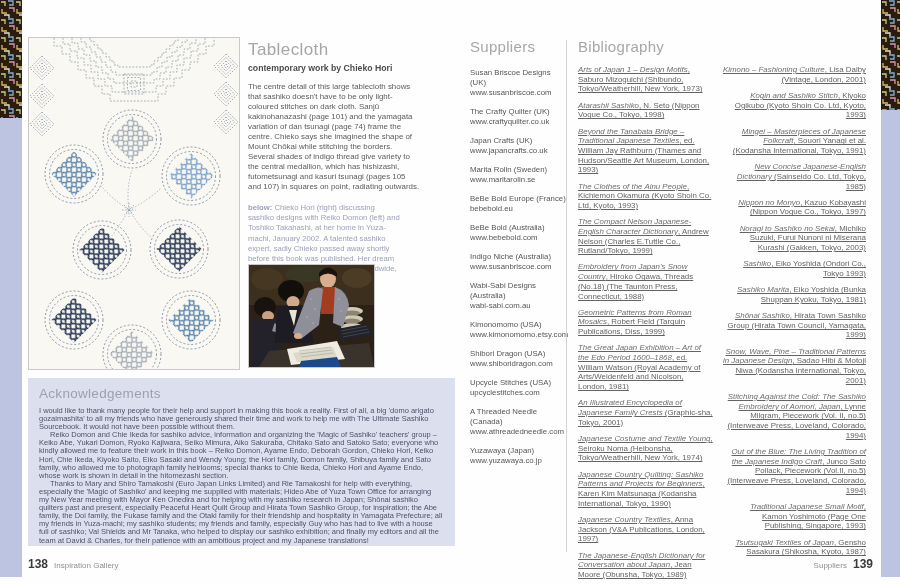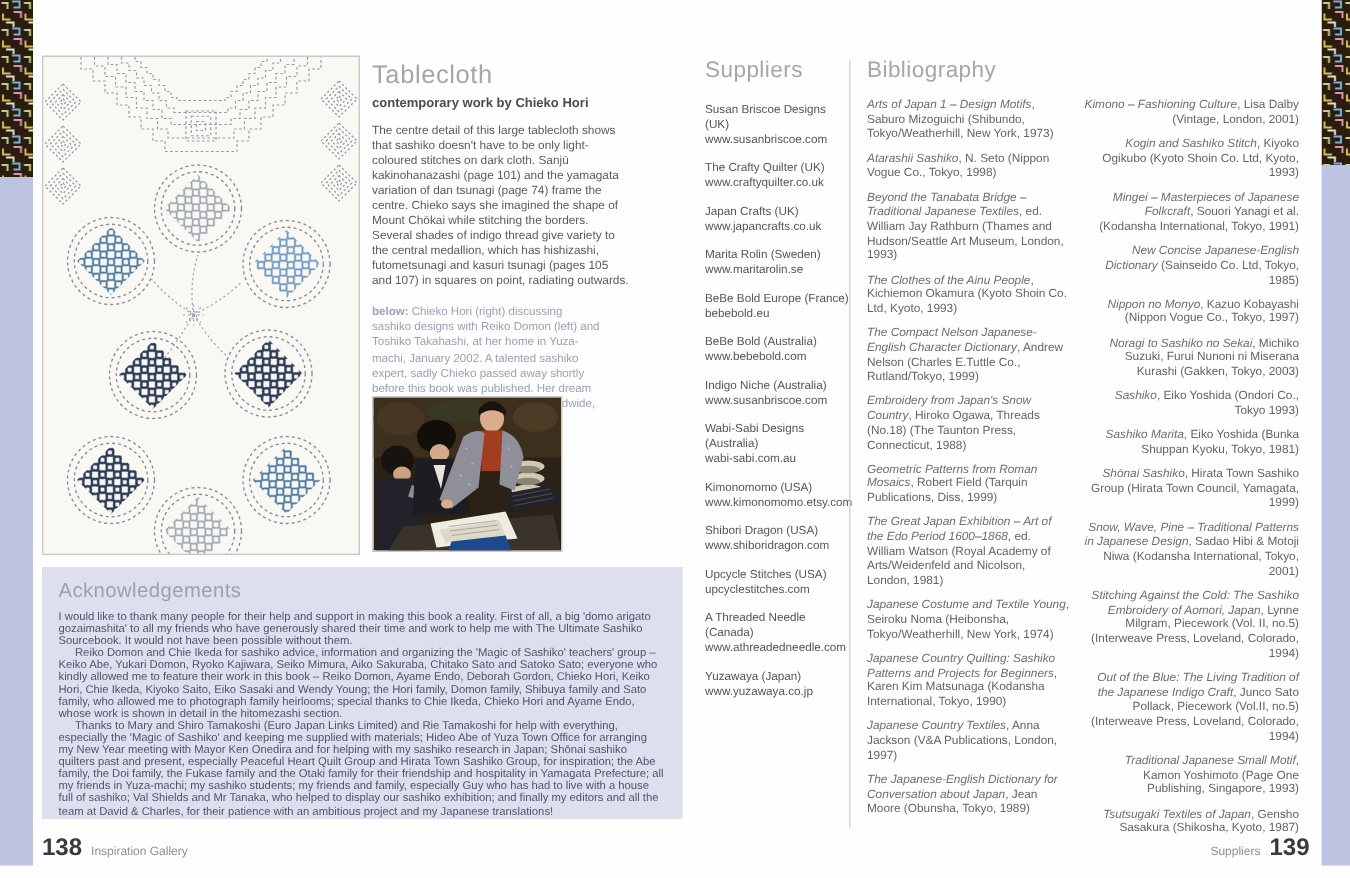--- a/index.html
+++ b/index.html
@@ -23,37 +23,37 @@
   .caption{margin:11px 0 0 0;font-size:7.7px;line-height:10.2px;color:#9ba0b8;width:154px;}
   .caption b{font-weight:700;}
   .people{position:absolute;left:248px;top:264px;width:125px;height:102px;border:1px solid #c9c9c9;}
   .people svg{display:block;width:100%;height:100%;}
   .ack{position:absolute;left:28px;top:378px;width:427px;height:168px;background:#dcdfee;
        padding:8px 12px 0 11px;box-sizing:border-box;}
   .ack h2{font-size:13.5px;color:#9da0b0;font-weight:400;letter-spacing:.3px;margin:0 0 6px 0;}
   .ack-list p{font-size:7.5px;line-height:8.1px;color:#4f5368;margin:0;}
   .ack-list p:not(:first-of-type){text-indent:11px;}
   .footer{position:absolute;top:557px;font-size:8px;color:#8f8f8f;}
-  .footer .num{font-size:16px;font-weight:700;color:#3a3a3a;}
+  .footer .num{font-size:12px;font-weight:700;color:#3a3a3a;}
   .footer-left{left:28px;}
   .footer-left .num{margin-right:6px;}
   .footer-right{left:660px;width:213px;text-align:right;}
   .footer-right .num{margin-left:6px;}
   
   .suppliers{position:absolute;left:470px;top:38px;width:97px;}
   .suppliers h2{font-size:15px;color:#a6a6a6;font-weight:400;letter-spacing:.3px;margin:0 0 13px 0;}
   .sup-entry{margin-bottom:9px;}
   .sup-name,.sup-url{font-size:7.8px;line-height:10px;color:#565656;}
   .vrule{position:absolute;left:566px;top:40px;width:1px;height:512px;background:#d5d5d5;}
   .bib{position:absolute;left:578px;top:38px;width:292px;}
   .bib h2{font-size:15px;color:#a6a6a6;font-weight:400;letter-spacing:.3px;margin:0 0 10px 0;}
   .bib-cols{display:flex;gap:9px;}
   .bib-col1{width:136px;}
   .bib-col2{width:143px;text-align:right;}
-  .bib-entry{margin:0 0 6.5px 0;font-size:7.9px;line-height:9.7px;color:#646464;}
+  .bib-entry{margin:0 0 6.5px 0;font-size:7.9px;line-height:9.7px;color:#646464;text-decoration:underline;}
   .bib-entry i{color:#6e6e72;}
 </style>
 </head>
 <body>
 
 <svg width="0" height="0" style="position:absolute" aria-hidden="true">
   <defs>
     <pattern id="zigp" width="15" height="18" patternUnits="userSpaceOnUse">
       <rect width="15" height="18" fill="#2a1c0f"></rect>
       <path d="M1 2 H5 V6" stroke="#c3cf8a" stroke-width="1.3" fill="none"></path>
@@ -341,20 +341,21 @@
             <p class="bib-entry"><i>The Clothes of the Ainu People</i><span>, Kichiemon Okamura (Kyoto Shoin Co. Ltd, Kyoto, 1993)</span></p>
 
             <p class="bib-entry"><i>The Compact Nelson Japanese-English Character Dictionary</i><span>, Andrew Nelson (Charles E.Tuttle Co., Rutland/Tokyo, 1999)</span></p>
 
             <p class="bib-entry"><i>Embroidery from Japan's Snow Country</i><span>, Hiroko Ogawa, Threads (No.18) (The Taunton Press, Connecticut, 1988)</span></p>
 
             <p class="bib-entry"><i>Geometric Patterns from Roman Mosaics</i><span>, Robert Field (Tarquin Publications, Diss, 1999)</span></p>
 
             <p class="bib-entry"><i>The Great Japan Exhibition – Art of the Edo Period 1600–1868</i><span>, ed. William Watson (Royal Academy of Arts/Weidenfeld and Nicolson, London, 1981)</span></p>
 
+            <p class="bib-entry"><i>An Illustrated Encyclopedia of Japanese Family Crests</i><span> (Graphic-sha, Tokyo, 2001)</span></p>
 
             <p class="bib-entry"><i>Japanese Costume and Textile Young</i><span>, Seiroku Noma (Heibonsha, Tokyo/Weatherhill, New York, 1974)</span></p>
 
             <p class="bib-entry"><i>Japanese Country Quilting: Sashiko Patterns and Projects for Beginners</i><span>, Karen Kim Matsunaga (Kodansha International, Tokyo, 1990)</span></p>
 
             <p class="bib-entry"><i>Japanese Country Textiles</i><span>, Anna Jackson (V&amp;A Publications, London, 1997)</span></p>
 
             <p class="bib-entry"><i>The Japanese-English Dictionary for Conversation about Japan</i><span>, Jean Moore (Obunsha, Tokyo, 1989)</span></p>
 
           </div>

